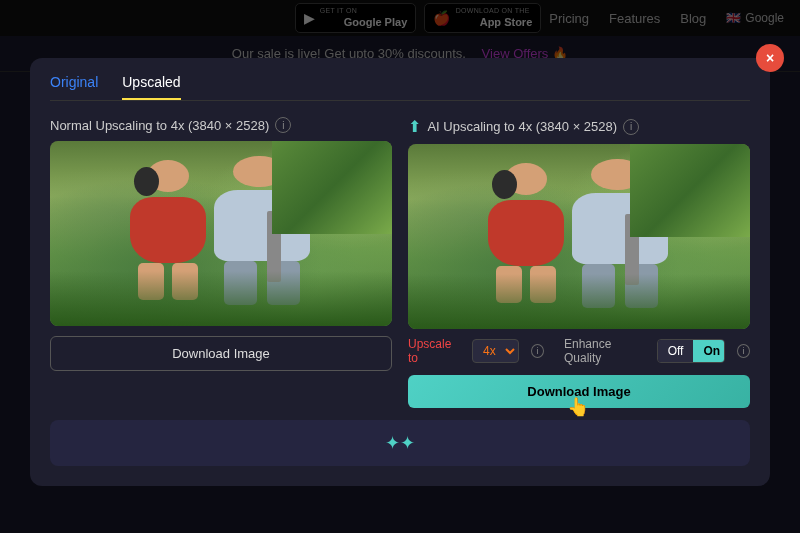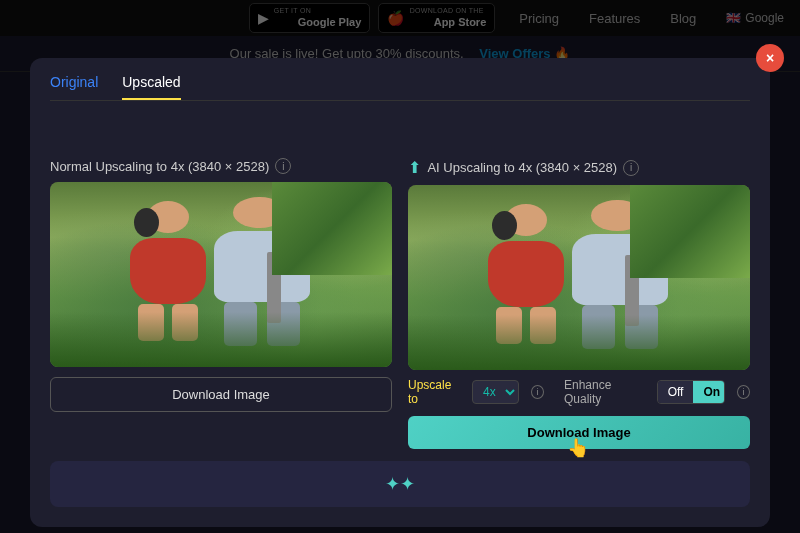--- a/index.html
+++ b/index.html
@@ -57,22 +57,22 @@
     .store-btn .store-name {
       font-size: 11px;
       font-weight: 600;
       color: #fff;
       padding-left: 24px;
     }
 
     .nav-links {
       display: flex;
       align-items: center;
-      gap: 30px;
-      margin-left: 16px;
+      gap: 20px;
+      margin-left: 0;
       text-align: center;
     }
 
     .nav-link {
       color: #ccc;
       font-size: 13px;
       cursor: pointer;
       text-decoration: none;
     }
 
@@ -89,23 +89,23 @@
     .sale-banner {
       background: #1a1a2e;
       text-align: center;
       padding: 10px;
       font-size: 13px;
       color: #ccc;
       border-bottom: 1px solid #333;
     }
 
     .sale-banner .view-offers {
-      color: #0ea5e9;
-      cursor: pointer;
-      font-weight: 700;
+      color: #d946ef;
+      cursor: pointer;
+      font-weight: 400;
       margin-left: 12px;
     }
 
     
     .modal-overlay {
       position: absolute;
       top: 0;
       left: 0;
       width: 100%;
       height: 100%;
@@ -168,21 +168,20 @@
     
     .images-row {
       display: flex;
       gap: 16px;
     }
 
     .image-col {
       flex: 1;
       display: flex;
       flex-direction: column;
-      margin-top: 41px;
     }
 
     .image-label {
       color: #ccc;
       font-size: 13px;
       margin-bottom: 8px;
       display: flex;
       align-items: center;
       gap: 6px;
     }
@@ -243,34 +242,34 @@
 
     
     .controls-row {
       display: flex;
       align-items: center;
       gap: 12px;
       margin-top: 8px;
     }
 
     .controls-label {
-      color: #fde047;
+      color: #ef4444;
       font-size: 12px;
     }
 
     .upscale-select-wrap {
       display: flex;
       align-items: center;
       gap: 4px;
     }
 
     .upscale-select {
       background: #2a2a3e;
       border: 1px solid #444;
-      color: #14b8a6;
+      color: #f97316;
       font-size: 12px;
       padding: 3px 6px;
       border-radius: 4px;
       cursor: pointer;
     }
 
     .quality-label {
       color: #aaa;
       font-size: 12px;
       margin-left: 8px;

